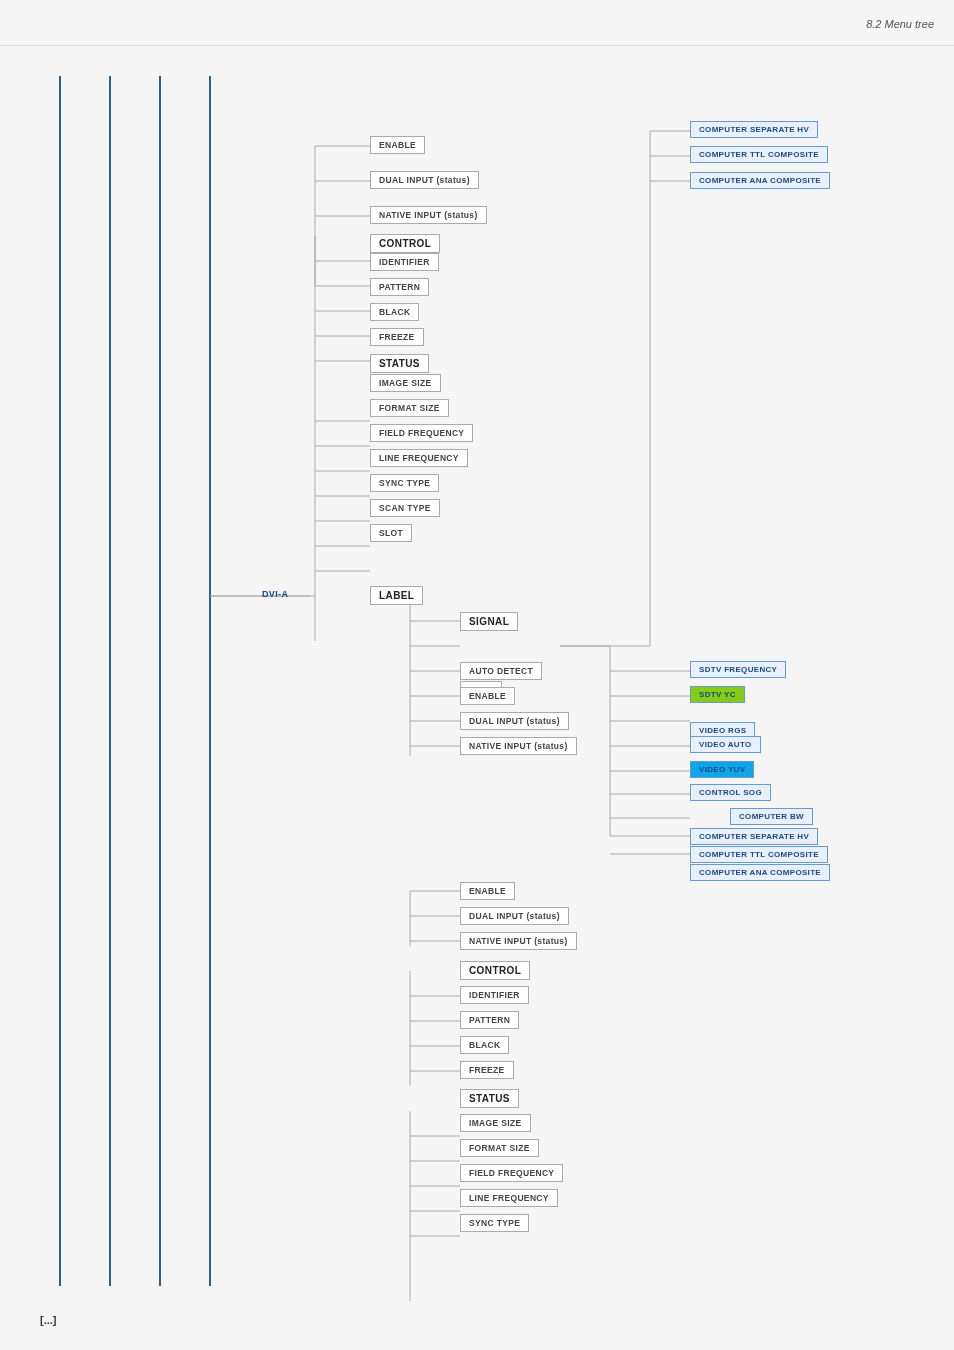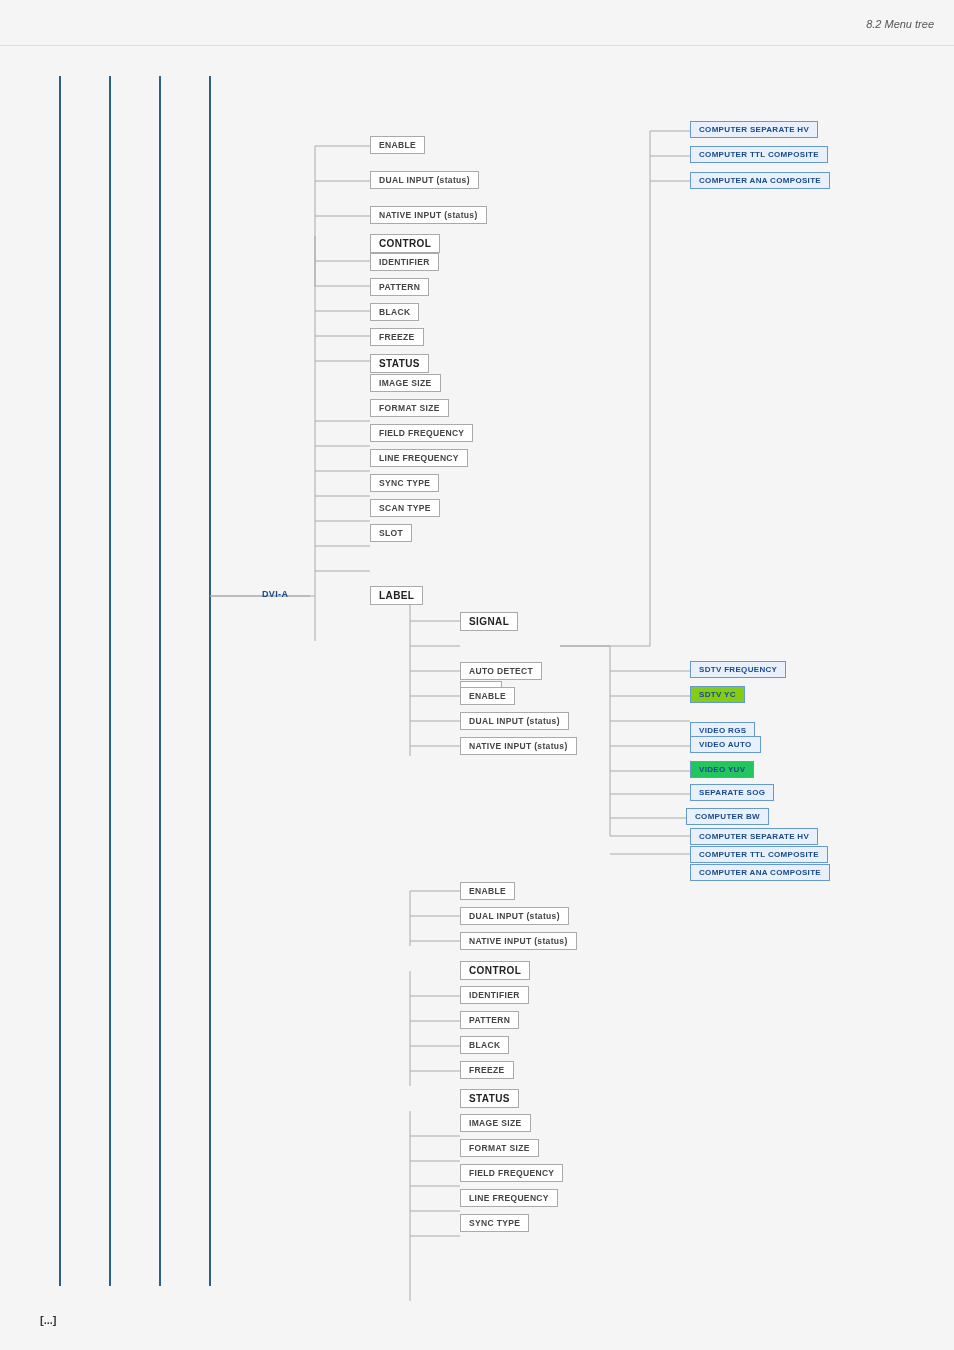--- a/index.html
+++ b/index.html
@@ -293,26 +293,26 @@
       <div class="node" style="left:660px; top:610px;">
         <div class="node-box highlight" style="background:#84cc16;">SDTV YC</div>
       </div>
       <div class="node" style="left:660px; top:635px;margin-top:11px;">
         <div class="node-box highlight" style="background:#e8f0fb;">VIDEO RGS</div>
       </div>
       <div class="node" style="left:660px; top:660px;">
         <div class="node-box highlight" style="background:#e8f0fb;">VIDEO AUTO</div>
       </div>
       <div class="node" style="left:660px; top:685px;">
-        <div class="node-box highlight" style="background:#22c55e;">VIDEO YUV</div>
+        <div class="node-box highlight" style="background:#0ea5e9;">VIDEO YUV</div>
       </div>
       <div class="node" style="left:660px; top:708px;">
-        <div class="node-box highlight">SEPARATE SOG</div>
-      </div>
-      <div class="node" style="left:656px; top:732px;">
+        <div class="node-box highlight">CONTROL SOG</div>
+      </div>
+      <div class="node" style="left:700px; top:732px;">
         <div class="node-box highlight">COMPUTER BW</div>
       </div>
       <div class="node" style="left:660px; top:752px;">
         <div class="node-box highlight">COMPUTER SEPARATE HV</div>
       </div>
       <div class="node" style="left:660px; top:770px;">
         <div class="node-box highlight">COMPUTER TTL COMPOSITE</div>
       </div>
       <div class="node" style="left:660px; top:788px;">
         <div class="node-box highlight">COMPUTER ANA COMPOSITE</div>

